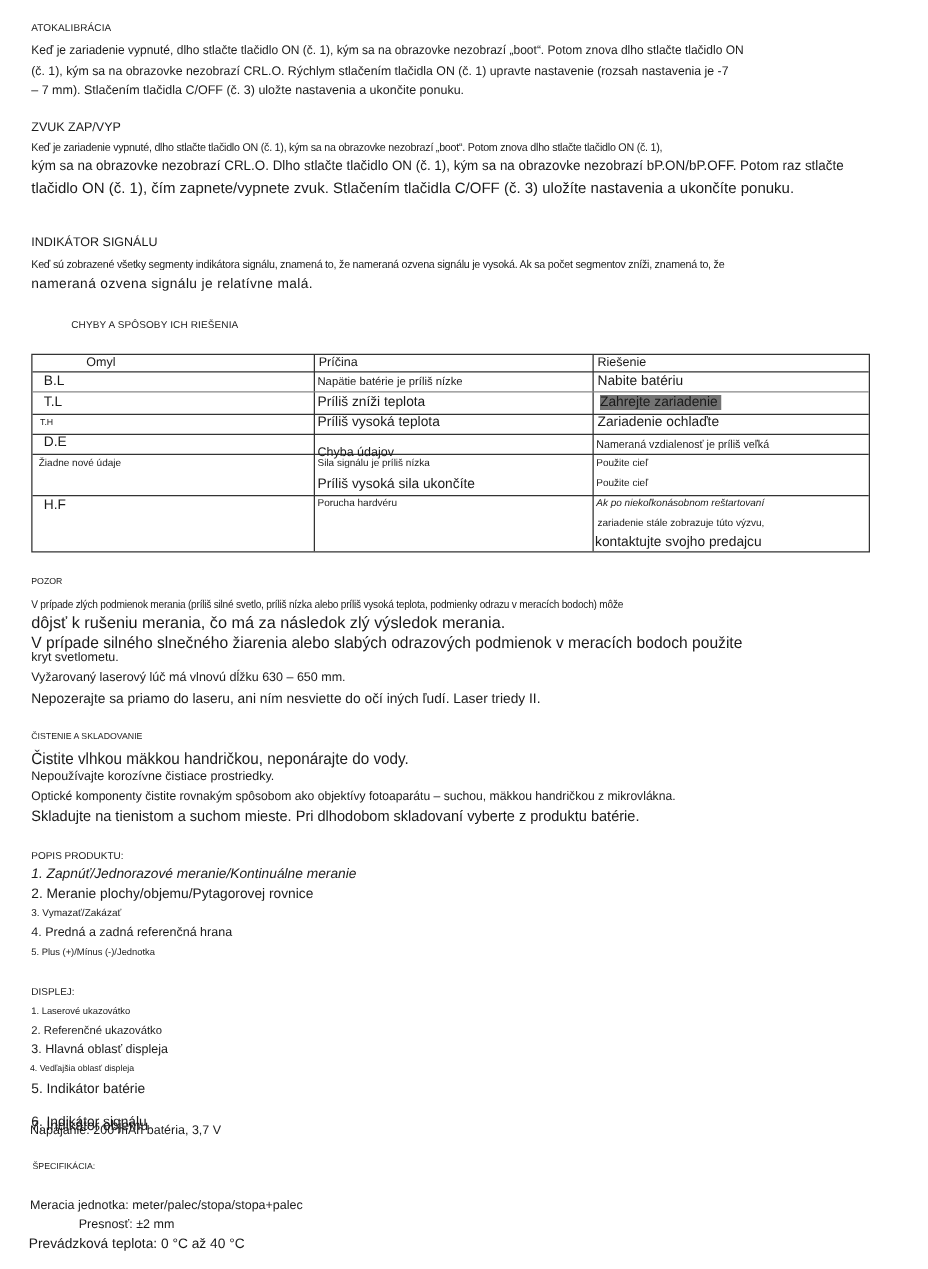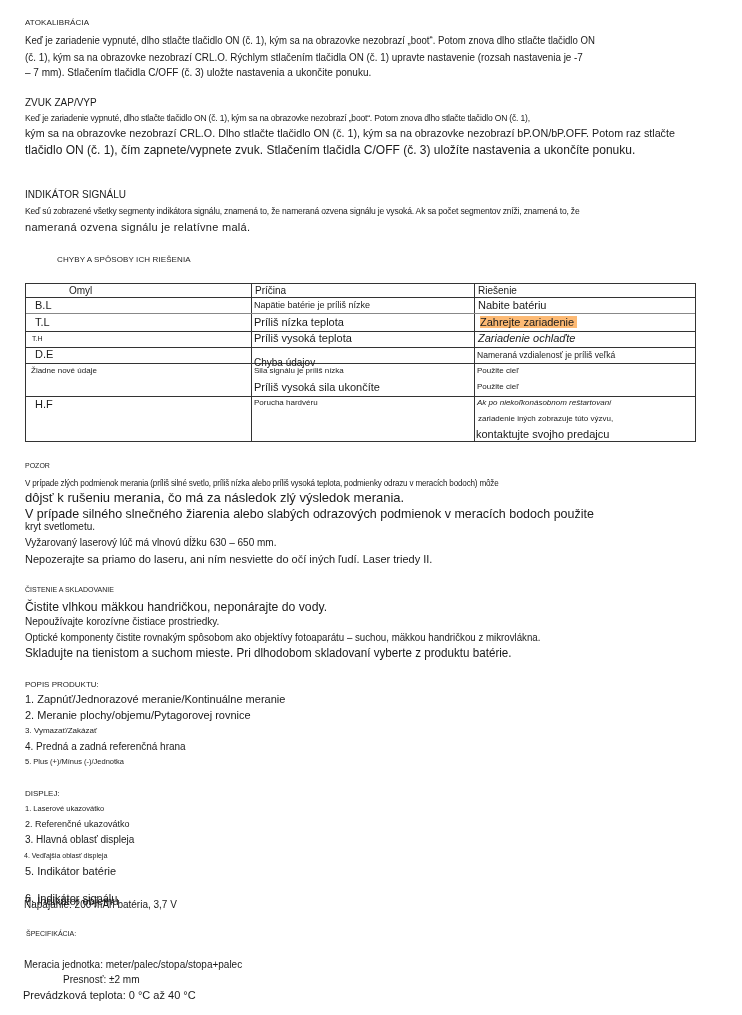--- a/index.html
+++ b/index.html
@@ -57,60 +57,60 @@
 
   <div class="cell t10" style="left:3px;top:1px;margin-left:40px;">Omyl</div>
   <div class="cell t10" style="left:229px;top:1px;">Príčina</div>
   <div class="cell t10" style="left:452px;top:1px;">Riešenie</div>
 
   <div class="cell t11" style="left:9px;top:15px;">B.L</div>
   <div class="cell t9" style="left:228px;top:16px;">Napätie batérie je príliš nízke</div>
   <div class="cell t11" style="left:452px;top:15px;">Nabite batériu</div>
 
   <div class="cell t11" style="left:9px;top:32px;">T.L</div>
-  <div class="cell t11" style="left:228px;top:32px;">Príliš nízka teplota</div>
-  <div class="cell t11" style="left:454px;top:32px;background:#fdba74;padding-right:3px;">Zahrejte zariadenie</div>
+  <div class="cell t11" style="left:228px;top:32px;">Príliš zníži teplota</div>
+  <div class="cell t11" style="left:454px;top:32px;background:#737373;padding-right:3px;">Zahrejte zariadenie</div>
 
   <div class="cell" style="left:6px;top:51px;font-size:7px;">T.H</div>
   <div class="cell t11" style="left:228px;top:48px;">Príliš vysoká teplota</div>
-  <div class="cell t11" style="left:452px;top:48px;font-style:italic;">Zariadenie ochlaďte</div>
+  <div class="cell t11" style="left:452px;top:48px;">Zariadenie ochlaďte</div>
 
   <div class="cell t11" style="left:9px;top:64px;">D.E</div>
   <div class="cell t10" style="left:228px;top:73px;">Chyba údajov</div>
   <div class="cell t9" style="left:451px;top:66px;transform:scaleX(0.95);transform-origin:left;">Nameraná vzdialenosť je príliš veľká</div>
 
   <div class="cell" style="left:5px;top:82px;font-size:8px;">Žiadne nové údaje</div>
   <div class="cell" style="left:228px;top:82px;font-size:8px;">Sila signálu je príliš nízka</div>
   <div class="cell t11" style="left:228px;top:97px;">Príliš vysoká sila ukončíte</div>
   <div class="cell" style="left:451px;top:82px;font-size:8px;">Použite cieľ</div>
   <div class="cell" style="left:451px;top:98px;font-size:8px;">Použite cieľ</div>
 
   <div class="cell t11" style="left:9px;top:114px;">H.F</div>
   <div class="cell" style="left:228px;top:114px;font-size:8px;">Porucha hardvéru</div>
   <div class="cell" style="left:451px;top:114px;font-size:8px;font-style:italic;">Ak po niekoľkonásobnom reštartovaní</div>
-  <div class="cell" style="left:452px;top:130px;font-size:8px;">zariadenie iných zobrazuje túto výzvu,</div>
+  <div class="cell" style="left:452px;top:130px;font-size:8px;">zariadenie stále zobrazuje túto výzvu,</div>
   <div class="cell t11" style="left:450px;top:144px;">kontaktujte svojho predajcu</div>
 </div>
 
 <div class="abs" style="left:25px;top:462px;font-size:7px;">POZOR</div>
 <div class="abs t9" style="left:25px;top:478px;transform:scaleX(0.9);transform-origin:left;letter-spacing:-0.2px;">V prípade zlých podmienok merania (príliš silné svetlo, príliš nízka alebo príliš vysoká teplota, podmienky odrazu v meracích bodoch) môže</div>
 <div class="abs t13" style="left:25px;top:490px;">dôjsť k rušeniu merania, čo má za následok zlý výsledok merania.</div>
 <div class="abs t13" style="left:25px;top:506px;transform:scaleX(0.96);transform-origin:left;">V prípade silného slnečného žiarenia alebo slabých odrazových podmienok v meracích bodoch použite</div>
 <div class="abs t10" style="left:25px;top:521px;">kryt svetlometu.</div>
 <div class="abs t10" style="left:25px;top:537px;">Vyžarovaný laserový lúč má vlnovú dĺžku 630 – 650 mm.</div>
 <div class="abs t11" style="left:25px;top:553px;">Nepozerajte sa priamo do laseru, ani ním nesviette do očí iných ľudí. Laser triedy II.</div>
 
 <div class="abs" style="left:25px;top:586px;font-size:7px;">ČISTENIE A SKLADOVANIE</div>
 <div class="abs t13" style="left:25px;top:599px;transform:scaleX(0.94);transform-origin:left;">Čistite vlhkou mäkkou handričkou, neponárajte do vody.</div>
 <div class="abs t10" style="left:25px;top:616px;">Nepoužívajte korozívne čistiace prostriedky.</div>
 <div class="abs t10" style="left:25px;top:632px;transform:scaleX(0.97);transform-origin:left;">Optické komponenty čistite rovnakým spôsobom ako objektívy fotoaparátu – suchou, mäkkou handričkou z mikrovlákna.</div>
 <div class="abs t12" style="left:25px;top:646px;transform:scaleX(0.97);transform-origin:left;">Skladujte na tienistom a suchom mieste. Pri dlhodobom skladovaní vyberte z produktu batérie.</div>
 
 <div class="abs" style="left:25px;top:680px;font-size:8px;">POPIS PRODUKTU:</div>
-<div class="abs t11" style="left:25px;top:693px;">1. Zapnúť/Jednorazové meranie/Kontinuálne meranie</div>
+<div class="abs t11" style="left:25px;top:693px;font-style:italic;">1. Zapnúť/Jednorazové meranie/Kontinuálne meranie</div>
 <div class="abs t11" style="left:25px;top:709px;">2. Meranie plochy/objemu/Pytagorovej rovnice</div>
 <div class="abs" style="left:25px;top:726px;font-size:8px;">3. Vymazať/Zakázať</div>
 <div class="abs t10" style="left:25px;top:741px;">4. Predná a zadná referenčná hrana</div>
 <div class="abs" style="left:25px;top:757px;font-size:7.5px;">5. Plus (+)/Mínus (-)/Jednotka</div>
 
 <div class="abs" style="left:25px;top:789px;font-size:8px;">DISPLEJ:</div>
 <div class="abs" style="left:25px;top:804px;font-size:7.5px;">1. Laserové ukazovátko</div>
 <div class="abs" style="left:25px;top:819px;font-size:9px;">2. Referenčné ukazovátko</div>
 <div class="abs t10" style="left:25px;top:834px;">3. Hlavná oblasť displeja</div>
 <div class="abs" style="left:24px;top:852px;font-size:7px;">4. Vedľajšia oblasť displeja</div>

